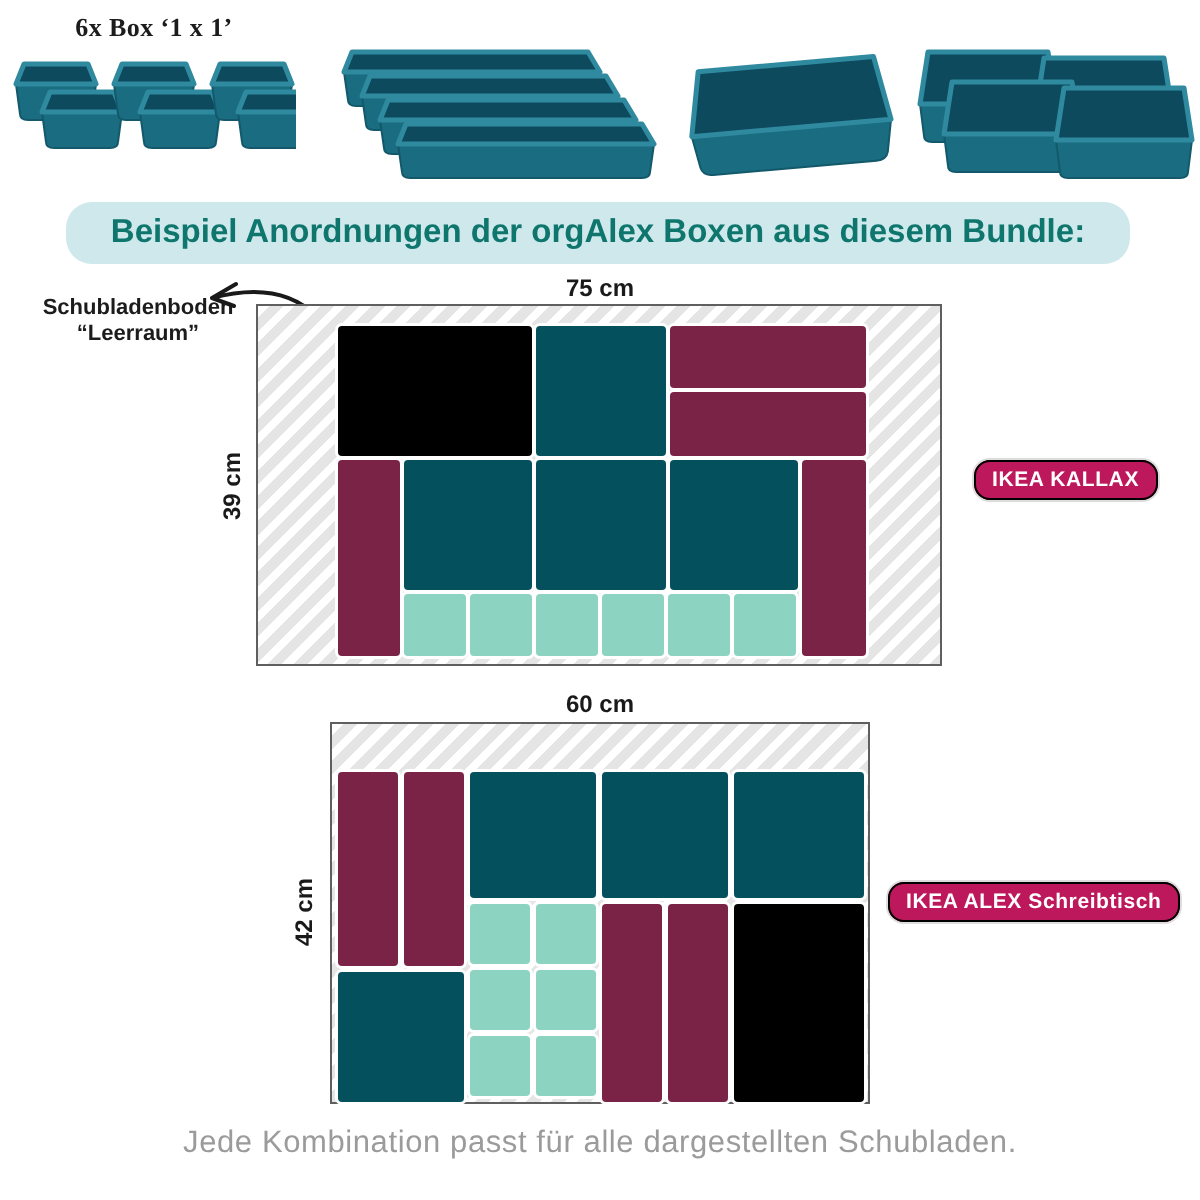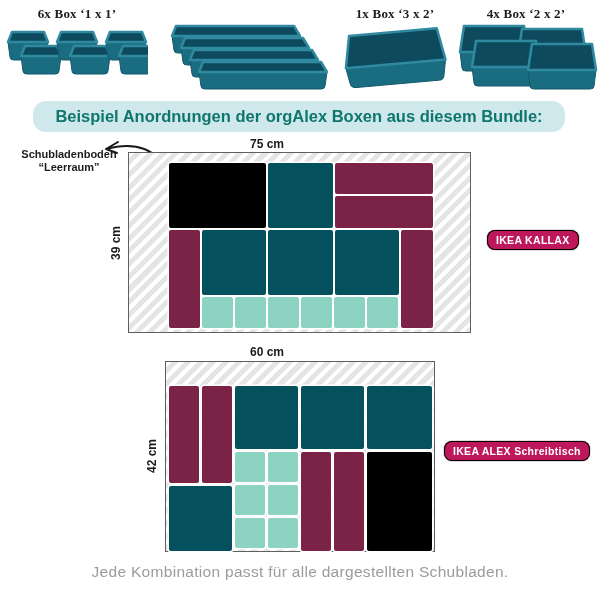--- a/index.html
+++ b/index.html
@@ -17,21 +17,21 @@
     position:absolute;left:33px;top:101px;width:532px;height:31px;
     background:#cfe8ec;border-radius:13px;text-align:center;
     font-size:16.5px;font-weight:700;line-height:31px;color:#0f766e;
   }
   .frame{
     position:absolute;border:1.5px solid #5f5f5f;box-sizing:border-box;
     background:repeating-linear-gradient(135deg,#ffffff 0px,#ffffff 4px,#e5e5e5 4px,#e5e5e5 9px);
   }
   .abox{position:absolute;border-radius:2px;box-shadow:0 0 0 1.5px #ffffff;}
   .dim-label{
-    position:absolute;width:100px;
+    position:absolute;width:100px;text-align:center;
     font-size:12px;font-weight:700;color:#1a1a1a;
   }
   .dim-label-v{
     position:absolute;font-size:12px;font-weight:700;color:#1a1a1a;
     transform:translate(-50%,-50%) rotate(-90deg);white-space:nowrap;
   }
   .badge{
     position:absolute;background:#be185d;color:#ffffff;border-radius:8px;
     font-size:10.5px;font-weight:700;letter-spacing:.3px;
     padding:4px 9px;white-space:nowrap;
@@ -69,22 +69,20 @@
         <path class="bx-open" d="M8,4 L96,4 L102,36 L2,36 Z"></path>
       </symbol>
       <symbol id="b22" viewBox="0 0 72 52">
         <path class="bx-body" d="M2,30 L70,30 L68,46 Q68,49 64,49 L8,49 Q4,49 4,46 Z"></path>
         <path class="bx-open" d="M6,4 L66,4 L70,30 L2,30 Z"></path>
       </symbol>
     </defs>
   </svg>
 
   <div class="product-label" style="left:6px;width:142px">6x Box ‘1 x 1’</div>
-  <div class="product-label" style="left:342px;width:106px">1x Box ‘3 x 2’</div>
-  <div class="product-label" style="left:455px;width:142px">4x Box ‘2 x 2’</div>
 
   <svg class="photo" style="left:6px;top:27px" width="142" height="60" viewBox="0 0 142 60">
     <use href="#b11" x="0" y="2" width="44" height="32"></use>
     <use href="#b11" x="13" y="16" width="44" height="32"></use>
     <use href="#b11" x="49" y="2" width="44" height="32"></use>
     <use href="#b11" x="62" y="16" width="44" height="32"></use>
     <use href="#b11" x="98" y="2" width="44" height="32"></use>
     <use href="#b11" x="98" y="16" width="44" height="32" transform="translate(13,0)"></use>
   </svg>
   <svg class="photo" style="left:170px;top:24px" width="160" height="66" viewBox="0 0 160 66">

